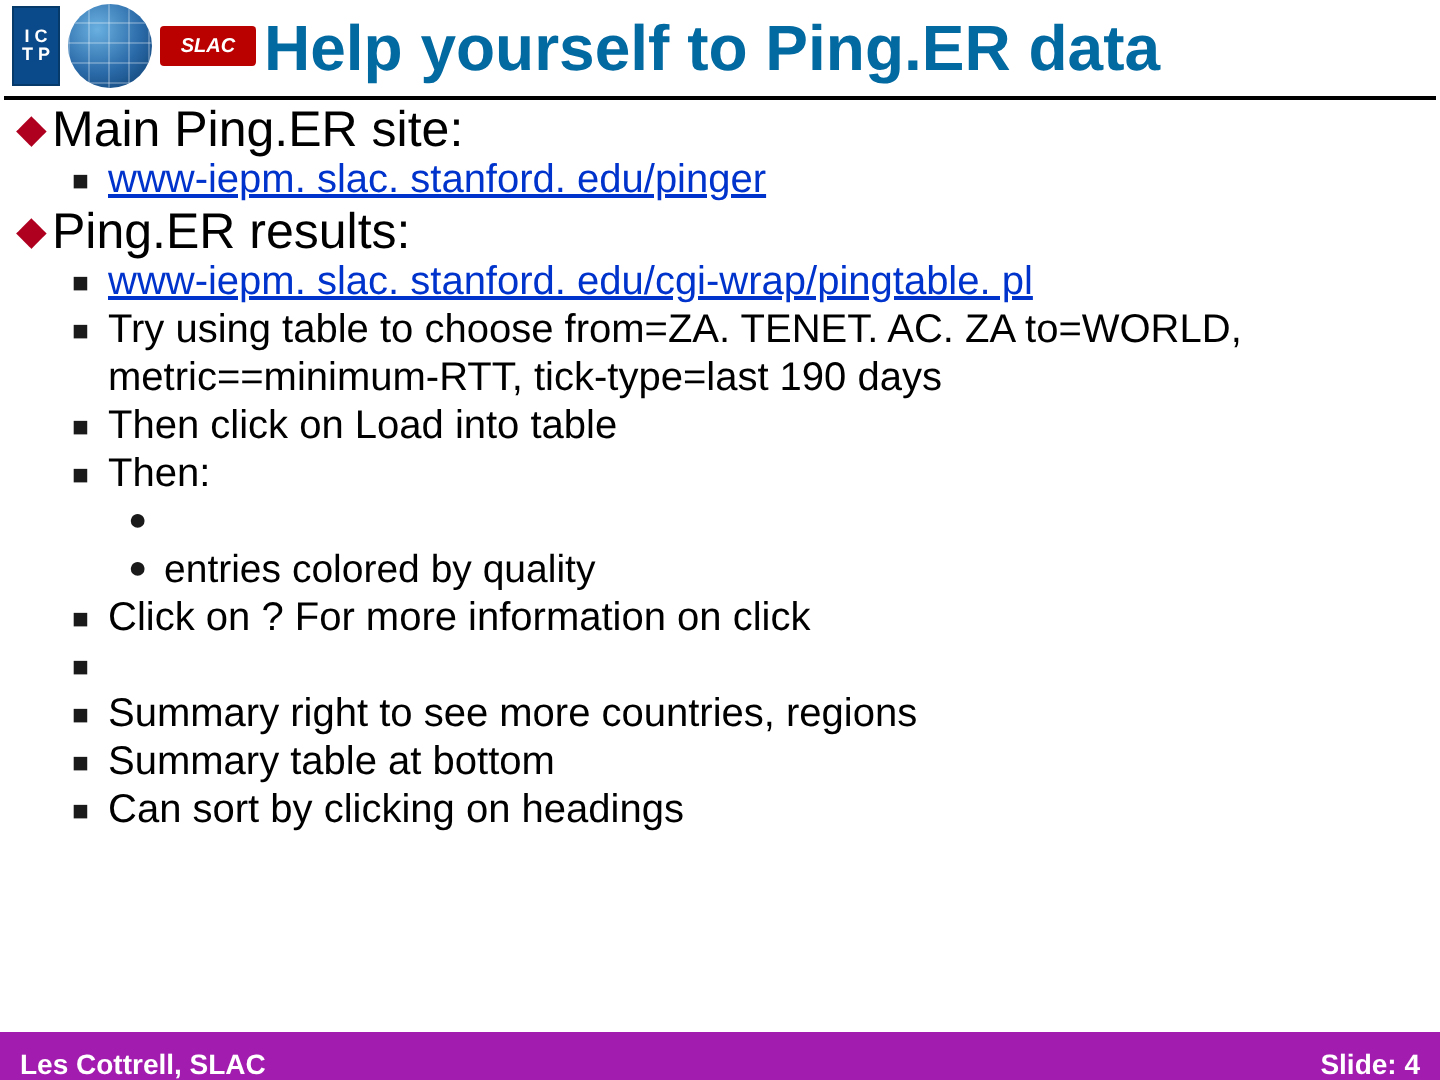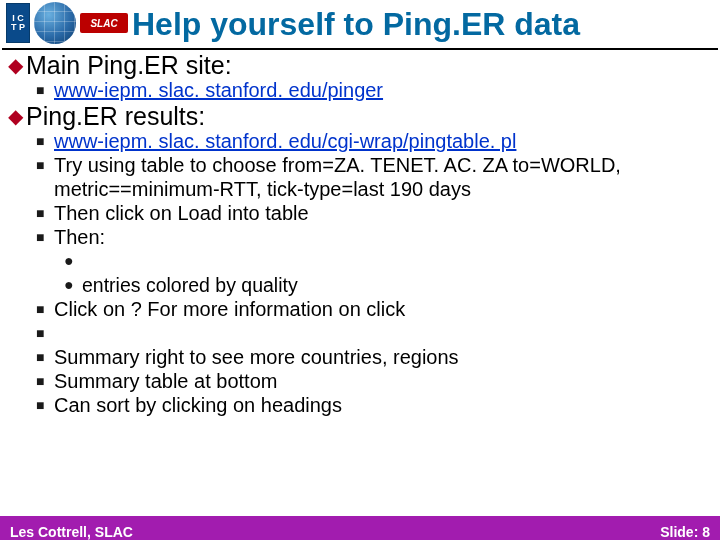--- a/index.html
+++ b/index.html
@@ -229,14 +229,14 @@
 
   <div class="lvl2">
     <div class="b">■</div>
     <div class="t">Can sort by clicking on headings</div>
   </div>
 
 </div>
 
 <div class="footer">
   <span>Les Cottrell, SLAC</span>
-  <span>Slide: 8</span>
+  <span>Slide: 4</span>
 </div>
 
 </body></html>

